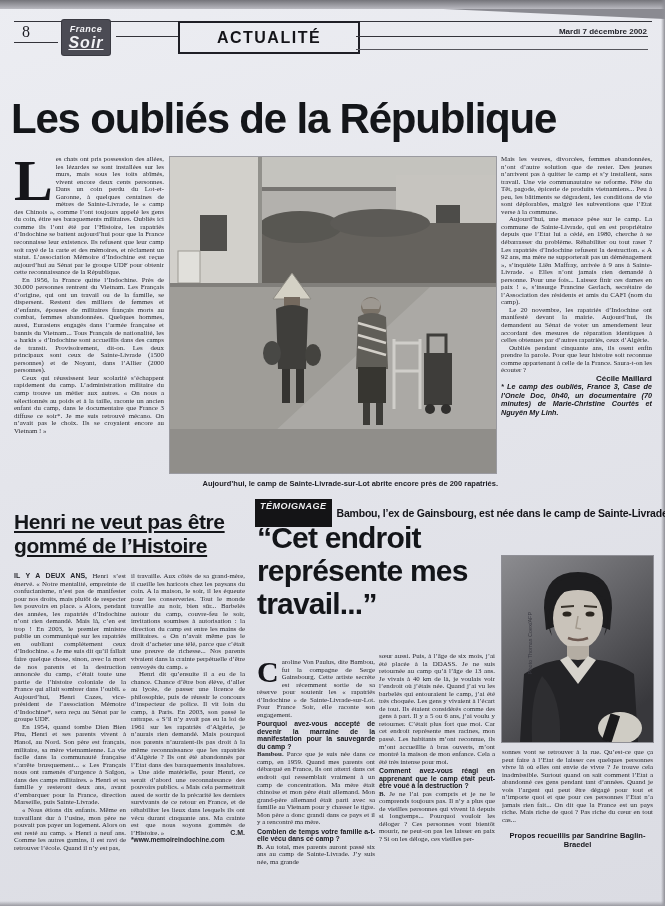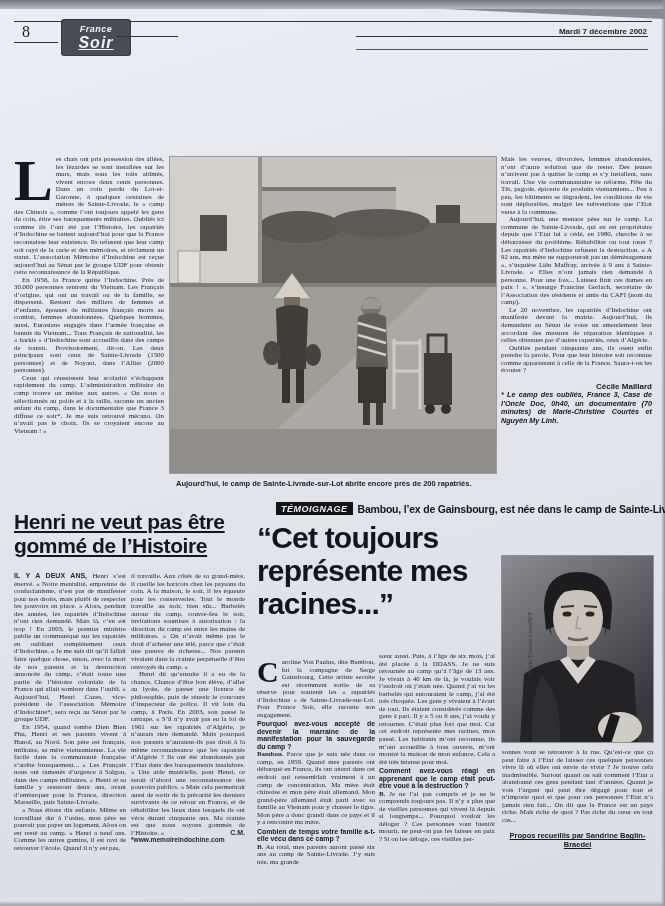--- a/index.html
+++ b/index.html
@@ -11,21 +11,21 @@
   .edge-wedge{position:absolute;right:-40px;top:-16px;width:300px;height:30px;
     background:#8a8a91;transform:rotate(2.6deg);}
   .edge-right{position:absolute;right:0;top:0;width:4px;height:906px;
     background:linear-gradient(90deg,rgba(0,0,0,0),#8e8e95);}
   .edge-bottom{position:absolute;left:0;bottom:0;width:665px;height:5px;
     background:linear-gradient(rgba(0,0,0,0),#9a9aa1);}
 
   
   .rule{position:absolute;background:#33333a;height:1px;}
   .pagenum{position:absolute;left:22px;top:23px;font:16px "Liberation Serif",serif;color:#1d1d24;}
-  .fslogo{position:absolute;left:62px;top:20px;width:68px;height:35px;background:#4b4b54;
+  .fslogo{position:absolute;left:62px;top:20px;width:48px;height:35px;background:#4b4b54;
     border-radius:2px;color:#f2f2f5;text-align:center;line-height:1;box-shadow:0 0 0 1px #3a3a42;}
   .fslogo .l1{display:block;font:italic bold 9px "Liberation Sans",sans-serif;padding-top:4px;letter-spacing:.5px;}
   .fslogo .l2{display:block;font:italic bold 16px "Liberation Sans",sans-serif;letter-spacing:1px;text-decoration:underline;}
   .secbox{position:absolute;left:178px;top:21px;width:178px;height:29px;border:2px solid #1f1f26;
     display:flex;align-items:center;justify-content:center;}
   .secbox span{font:bold 16px "Liberation Sans",sans-serif;letter-spacing:1.5px;color:#141419;}
   .dateline{position:absolute;right:18px;top:27px;font:bold 8px "Liberation Sans",sans-serif;color:#26262d;}
 
   
   .kicker{position:absolute;left:14px;top:61px;width:642px;
@@ -36,68 +36,72 @@
 
   
   .col{position:absolute;font:6.9px/7.55px "Liberation Serif",serif;text-align:justify;
     color:#26262c;overflow:hidden;}
   .col p{margin:0;text-indent:8px;}
   .col p.first{text-indent:0;}
   .dropcap{float:left;font:bold 58px/47px "Liberation Serif",serif;margin:2px 3px 0 0;color:#15151a;}
   .dropcap-c{float:left;font:bold 30px/25px "Liberation Serif",serif;margin:1px 3px 0 0;color:#15151a;}
   .leadin{font:bold 7px "Liberation Sans",sans-serif;}
   .q{font:bold 6.9px/7.5px "Liberation Sans",sans-serif;text-indent:0 !important;margin-top:2px !important;color:#17171c;}
-  .byline{text-align:right;font:bold 8px "Liberation Sans",sans-serif;margin-top:8px;color:#17171c;}
+  .byline{text-align:right;font:bold 8px "Liberation Sans",sans-serif;margin-top:0;color:#17171c;}
   .footnote{font:italic bold 7.2px/8.8px "Liberation Sans",sans-serif;margin-top:8px;text-indent:0 !important;color:#17171c;}
   .sig{float:right;font:bold 7px "Liberation Sans",sans-serif;}
   .webnote{font:bold 6.6px "Liberation Sans",sans-serif;margin-top:3px;text-indent:0 !important;}
 
   
   .photo-main{position:absolute;left:170px;top:157px;width:326px;height:316px;
     box-shadow:0 0 0 1px #9a9aa0;background:#b3b1ac;}
-  .caption-main{position:absolute;left:176px;top:479px;width:346px;text-align:left;
+  .caption-main{position:absolute;left:152px;top:479px;width:346px;text-align:right;
     font:bold 7.5px "Liberation Sans",sans-serif;color:#1c1c22;}
   .photo-bambou{position:absolute;left:502px;top:556px;width:151px;height:186px;
     box-shadow:0 0 0 1px #8f8f96;background:#4c4c50;}
   .photo-credit{position:absolute;left:470px;top:640px;font:5.5px "Liberation Sans",sans-serif;
     color:#3c3c44;transform:rotate(-90deg);transform-origin:center;width:120px;text-align:center;}
 
   
   .henri-head{position:absolute;left:14px;top:510px;width:240px;
     font:800 21px/24px "Liberation Sans",sans-serif;letter-spacing:-0.4px;color:#14161a;text-decoration:underline;}
   .strip{position:absolute;left:255px;top:499px;width:402px;white-space:nowrap;}
   .badge{display:inline-block;background:#141416;color:#f0f0f2;
-    font:italic bold 9px "Liberation Sans",sans-serif;letter-spacing:.5px;padding:2px 5px 1px;vertical-align:middle;margin-left:21px;}
+    font:italic bold 9px "Liberation Sans",sans-serif;letter-spacing:.5px;padding:2px 5px 16px;vertical-align:middle;}
   .striptext{font:bold 10.5px "Liberation Sans",sans-serif;color:#141419;margin-left:5px;vertical-align:middle;letter-spacing:-0.2px;}
   .quote-head{position:absolute;left:257px;top:521px;width:215px;
     font:900 30px/33px "Liberation Sans",sans-serif;letter-spacing:-0.8px;color:#131519;}
-  .attrib{font:bold 7.5px/9px "Liberation Sans",sans-serif;text-align:center;margin-top:8px;color:#17171c;text-decoration:underline;}
+  .attrib{font:bold 7.5px/9px "Liberation Sans",sans-serif;text-align:center;margin-top:8px;color:#17171c;}
 </style>
 </head>
 <body>
 
 <div id="stage">
 
   <div class="edge-wedge"></div>
   <div class="edge-top"></div>
   <div class="edge-right"></div>
   <div class="edge-bottom"></div>
 
   <div class="rule" style="left:14px;top:21px;width:638px;"></div>
   <div class="rule" style="left:14px;top:42px;width:44px;"></div>
   <div class="pagenum">8</div>
   <div class="fslogo">
     <span class="l1">France</span>
     <span class="l2">Soir</span>
   </div>
   <div class="rule" style="left:116px;top:36px;width:62px;"></div>
+  <div class="secbox">
+    <span>ACTUALITÉ</span>
+  </div>
   <div class="rule" style="left:356px;top:36px;width:292px;"></div>
   <div class="rule" style="left:356px;top:49px;width:292px;background:#55555c;"></div>
   <div class="dateline">Mardi 7 décembre 2002</div>
 
+  <div class="headline">Les oubliés de la République</div>
 
   <div class="col" style="left:14px;top:155px;width:150px;height:320px;">
     <p class="first"><span class="dropcap">L</span><span>es chats ont pris possession des allées, les lézardes se sont installées sur les murs, mais sous les toits abîmés, vivent encore deux cents personnes. Dans un coin perdu du Lot-et-Garonne, à quelques centaines de mètres de Sainte-Livrade, le « camp des Chinois », comme l’ont toujours appelé les gens du coin, étire ses baraquements militaires. Oubliés ici comme ils l’ont été par l’Histoire, les rapatriés d’Indochine se battent aujourd’hui pour que la France reconnaisse leur existence. Ils refusent que leur camp soit rayé de la carte et des mémoires, et réclament un statut. L’association Mémoire d’Indochine est reçue aujourd’hui au Sénat par le groupe UDF pour obtenir cette reconnaissance de la République.</span></p>
     <p>En 1956, la France quitte l’Indochine. Près de 30.000 personnes rentrent du Vietnam. Les Français d’origine, qui ont un travail ou de la famille, se dispersent. Restent des milliers de femmes et d’enfants, épouses de militaires français morts au combat, femmes abandonnées. Quelques hommes, aussi, Eurasiens engagés dans l’armée française et bannis du Vietnam... Tous Français de nationalité, les « harkis » d’Indochine sont accueillis dans des camps de transit. Provisoirement, dit-on. Les deux principaux sont ceux de Sainte-Livrade (1500 personnes) et de Noyant, dans l’Allier (2000 personnes).</p>
     <p>Ceux qui réussissent leur scolarité s’échappent rapidement du camp. L’administration militaire du camp trouve un métier aux autres. « On nous a sélectionnés au poids et à la taille, raconte un ancien enfant du camp, dans le documentaire que France 3 diffuse ce soir*. Je me suis retrouvé mécano. On n’avait pas le choix. Ils se croyaient encore au Vietnam ! »</p>
   </div>
 
   <div class="photo-main">
     <svg width="326" height="316" viewBox="0 0 326 316">
       <rect x="0" y="0" width="326" height="316" fill="#b3b1ac"></rect>
@@ -162,21 +166,21 @@
   </div>
   <div class="col" style="left:131px;top:572px;width:114px;height:330px;">
     <p class="first">il travaille. Aux côtés de sa grand-mère, il cueille les haricots chez les paysans du coin. A la maison, le soir, il les équeute pour les conserveries. Tout le monde travaille au noir, bien sûr... Barbelés autour du camp, couvre-feu le soir, invitations soumises à autorisation : la direction du camp est entre les mains de militaires. « On n’avait même pas le droit d’acheter une télé, parce que c’était une preuve de richesse... Nos parents vivaient dans la crainte perpétuelle d’être renvoyés du camp. »</p>
     <p><span>Henri dit qu’ensuite il a eu de la chance. Chance d’être bon élève, d’aller au lycée, de passer une licence de philosophie, puis de réussir le concours d’inspecteur de police. Il vit loin du camp, à Paris. En 2003, son passé le rattrape. « S’il n’y avait pas eu la loi de 1961 sur les rapatriés d’Algérie, je n’aurais rien demandé. Mais pourquoi nos parents n’auraient-ils pas droit à la même reconnaissance que les rapatriés d’Algérie ? Ils ont été abandonnés par l’Etat dans des baraquements insalubres. » Une aide matérielle, pour Henri, ce serait d’abord une reconnaissance des pouvoirs publics. « Mais cela permettrait aussi de sortir de la précarité les derniers survivants de ce retour en France, et de réhabiliter les lieux dans lesquels ils ont vécu durant cinquante ans. Ma crainte est que nous soyons gommés de l’Histoire. »</span> <span class="sig">C.M.</span></p>
     <p class="webnote">*www.memoireindochine.com</p>
   </div>
 
   <div class="strip">
     <span class="badge">TÉMOIGNAGE</span><span class="striptext">Bambou, l’ex de Gainsbourg, est née dans le camp de Sainte-Livrade</span>
   </div>
-  <div class="quote-head">“Cet toujours représente mes racines...”</div>
+  <div class="quote-head">“Cet endroit représente mes travail...”</div>
 
   <div class="photo-bambou">
     <svg width="151" height="186" viewBox="0 0 151 186">
       <defs>
         <linearGradient id="bgb" x1="0" y1="0" x2="0.6" y2="1">
           <stop offset="0" stop-color="#8c8c90"></stop>
           <stop offset="1" stop-color="#38383c"></stop>
         </linearGradient>
       </defs>
       <rect width="151" height="186" fill="url(#bgb)"></rect>

